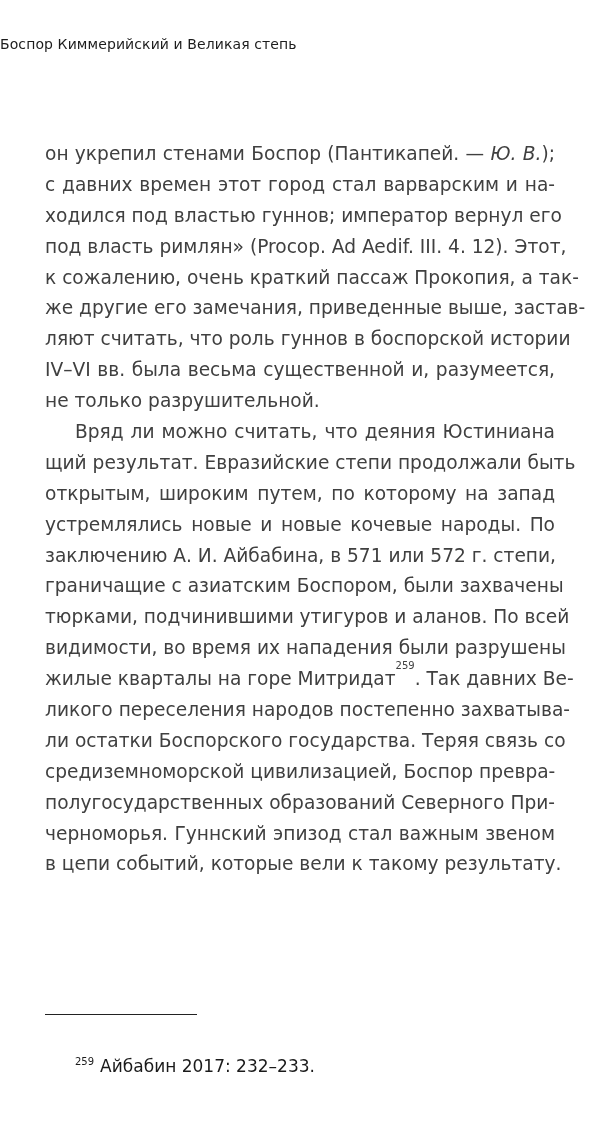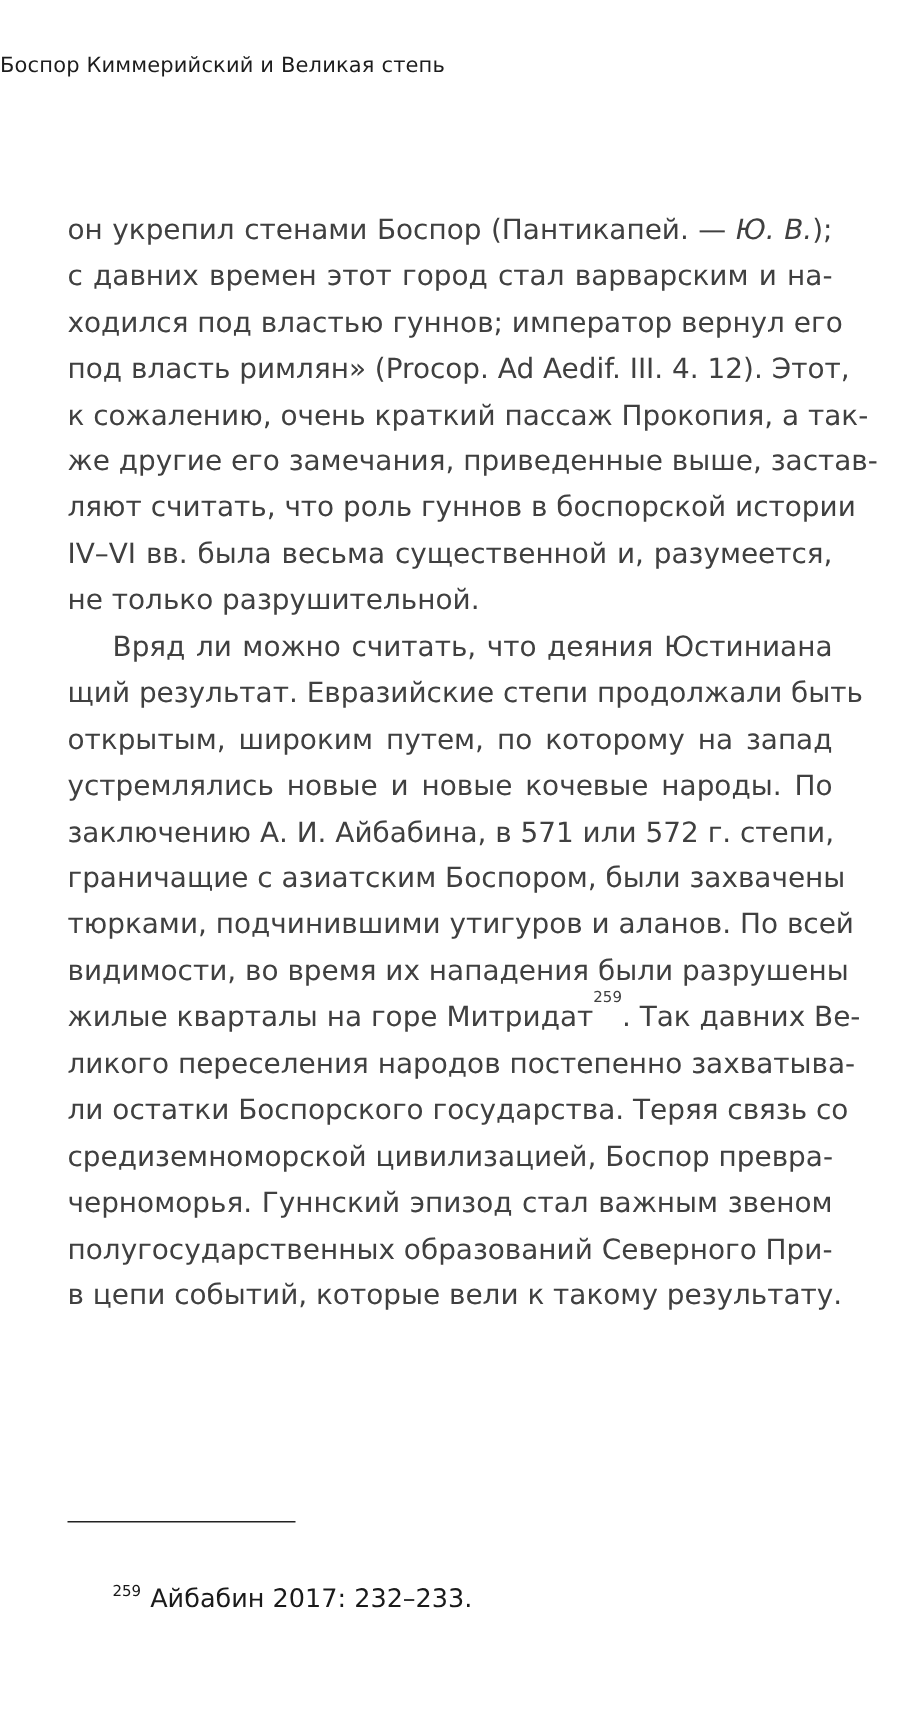--- a/index.html
+++ b/index.html
@@ -106,21 +106,21 @@
     <span class="line">открытым, широким путем, по которому на запад</span>
     <span class="line">устремлялись новые и новые кочевые народы. По</span>
     <span class="line">заключению А. И. Айбабина, в 571 или 572 г. степи,</span>
     <span class="line">граничащие с азиатским Боспором, были захвачены</span>
     <span class="line">тюрками, подчинившими утигуров и аланов. По всей</span>
     <span class="line">видимости, во время их нападения были разрушены</span>
     <span class="line"><span>жилые кварталы на горе Митридат</span><sup class="fn">259</sup><span>. Так давних Ве-</span></span>
     <span class="line">ликого переселения народов постепенно захватыва-</span>
     <span class="line">ли остатки Боспорского государства. Теряя связь со</span>
     <span class="line">средиземноморской цивилизацией, Боспор превра-</span>
+    <span class="line">полугосударственных образований Северного При-</span>
     <span class="line">черноморья. Гуннский эпизод стал важным звеном</span>
-    <span class="line">полугосударственных образований Северного При-</span>
     <span class="line last">в цепи событий, которые вели к такому результату.</span>
   </div>
 </div>
 
 <div class="footnote-rule"></div>
 
 <div class="footnote"><sup>259</sup><span>Айбабин 2017: 232–233.</span></div>
 
 </body></html>

